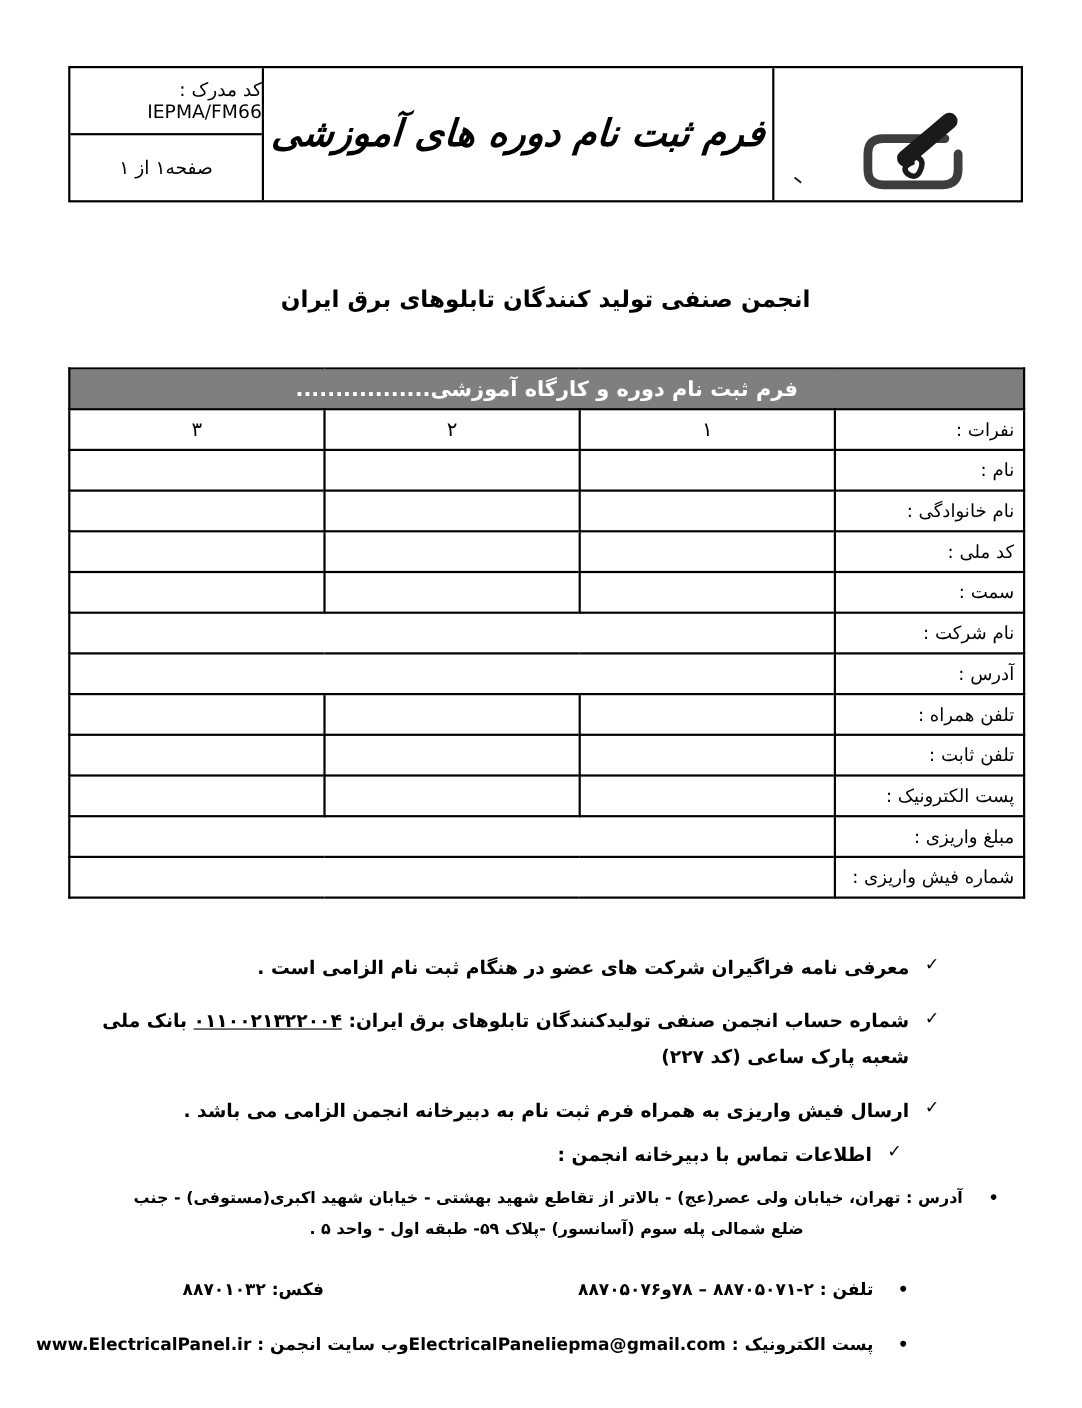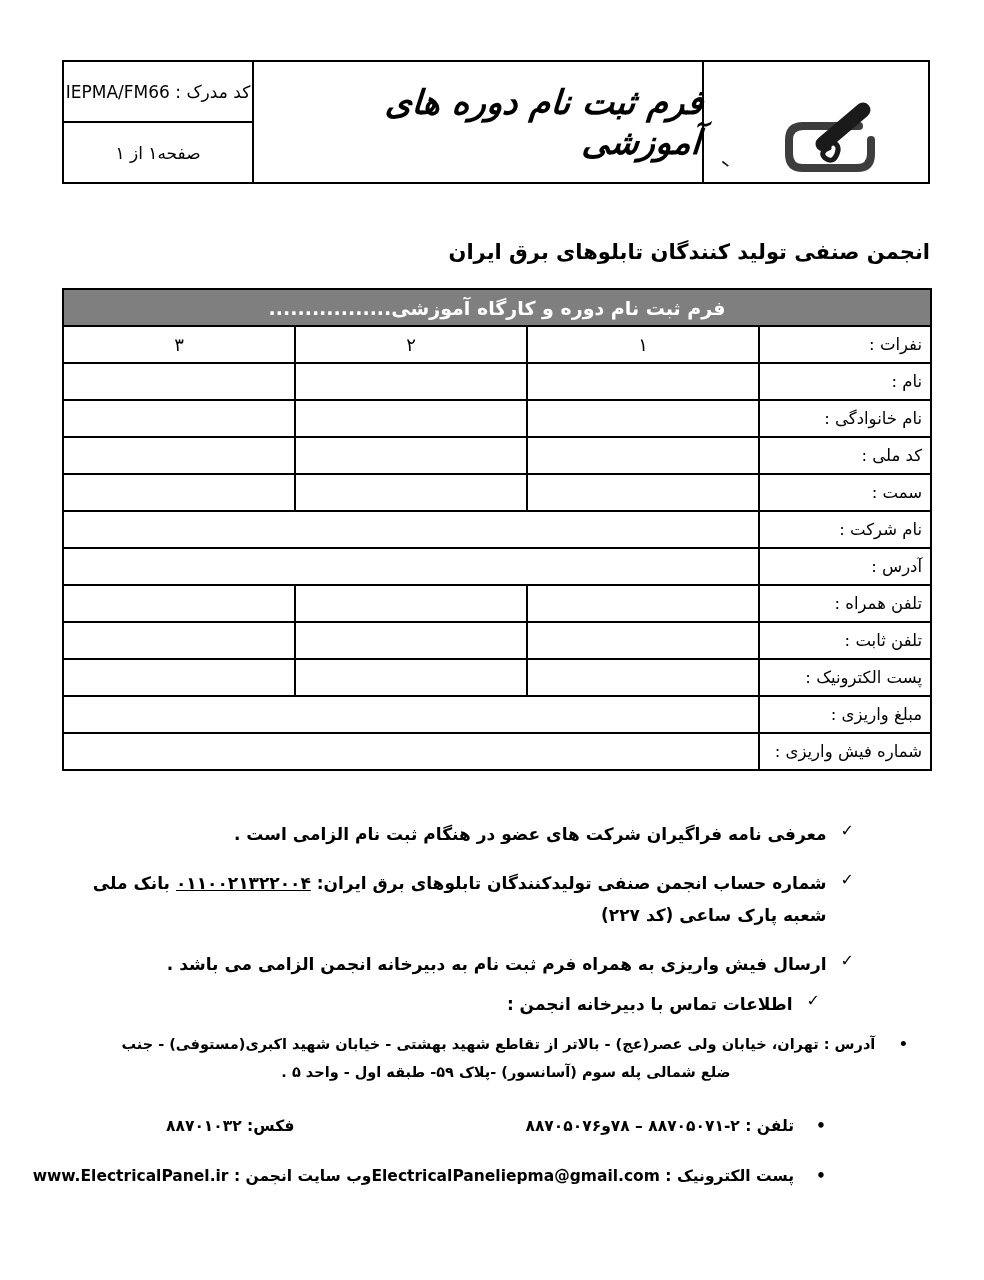--- a/index.html
+++ b/index.html
@@ -23,38 +23,39 @@
     width: 226px;
     border-left: 2px solid #000;
     display: flex; align-items: center; justify-content: center;
   }
   .title-cell {
     flex: 1;
     display: flex; align-items: center; justify-content: center;
     font-size: 34px; font-weight: bold; font-style: italic;
     transform: skewX(-4deg);
   }
-  .code-cell { width: 190px; border-right: 2px solid #000; display: flex; flex-direction: column; }
+  .code-cell { width: 176px; border-right: 2px solid #000; display: flex; flex-direction: column; }
   .code-row {
     flex: 1; display: flex; align-items: center; justify-content: center;
     font-size: 17px;
   }
   .code-row:first-child { border-bottom: 2px solid #000; }
 
   
   .org-heading {
-    margin-top: 56px;
+    margin-top: 76px;
+    text-align: center;
     direction: rtl;
     font-size: 21px;
     font-weight: bold;
   }
 
   
   table.main {
-    margin-top: 24px;
+    margin-top: 50px;
     width: 868px;
     border-collapse: collapse;
     direction: rtl;
     table-layout: fixed;
   }
   table.main td { border: 2px solid #000; height: 37px; overflow: hidden; }
   td.bar-cell {
     height: 42px;
     background: #7f7f7f;
     color: #fff;

